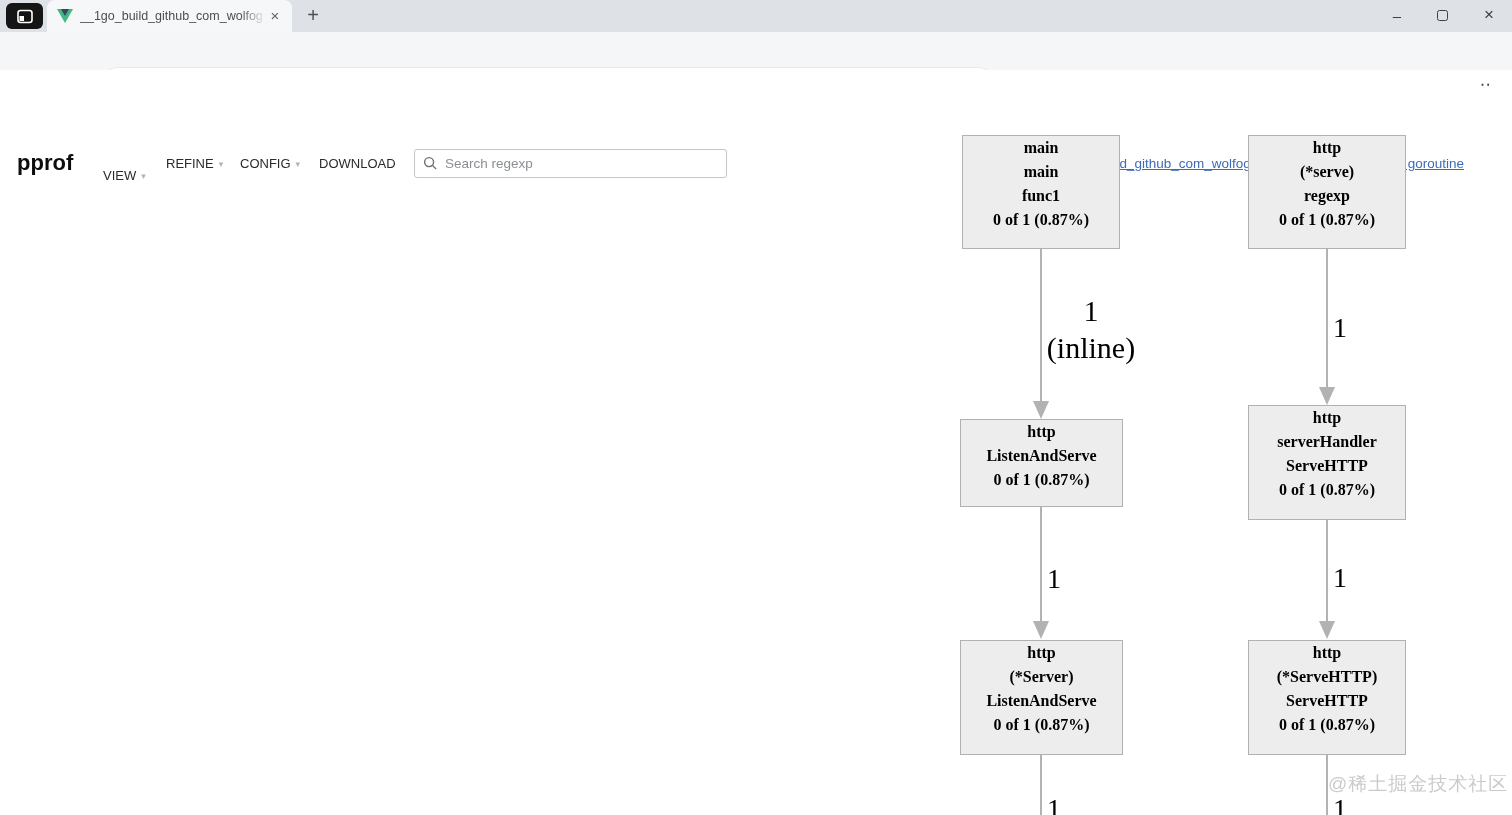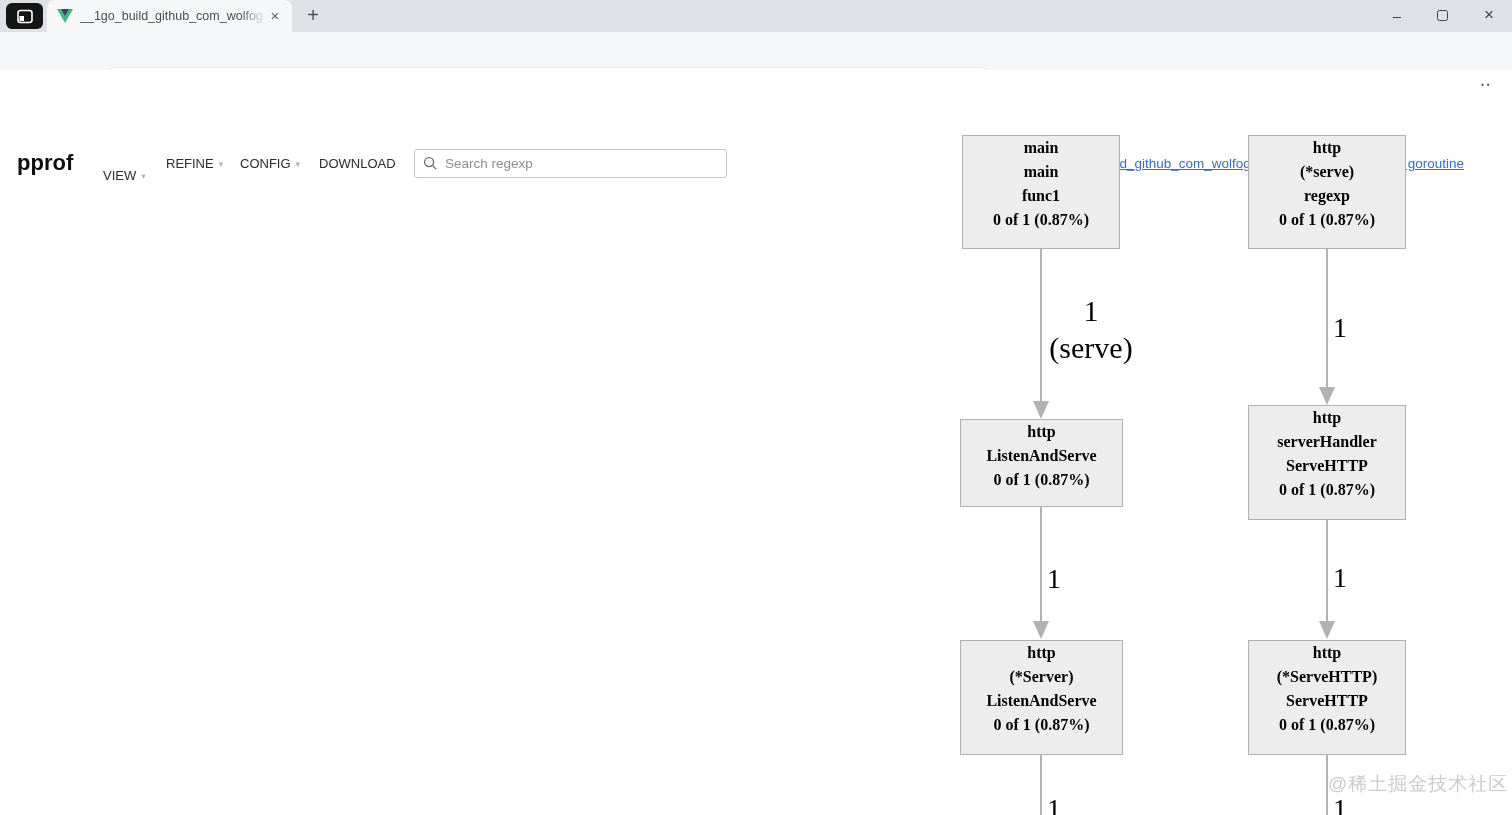--- a/index.html
+++ b/index.html
@@ -283,21 +283,21 @@
       <span>http</span>
       <span>(*ServeHTTP)</span>
       <span>ServeHTTP</span>
       <span>0 of 1 (0.87%)</span>
     </div>
 
     <div class="eline" style="left:1040px;top:249px;height:152px"></div>
     <div class="earrow" style="left:1033px;top:401px"></div>
     <div class="elabel big" style="left:1036px;top:292px;width:110px">
       <span>1</span>
-      <span>(serve)</span>
+      <span>(inline)</span>
     </div>
 
     <div class="eline" style="left:1040px;top:507px;height:114px"></div>
     <div class="earrow" style="left:1033px;top:621px"></div>
     <div class="elabel" style="left:1047px;top:563px">1</div>
 
     <div class="eline" style="left:1040px;top:755px;height:60px"></div>
     <div class="elabel" style="left:1047px;top:793px">1</div>
 
     <div class="eline" style="left:1326px;top:249px;height:138px"></div>

